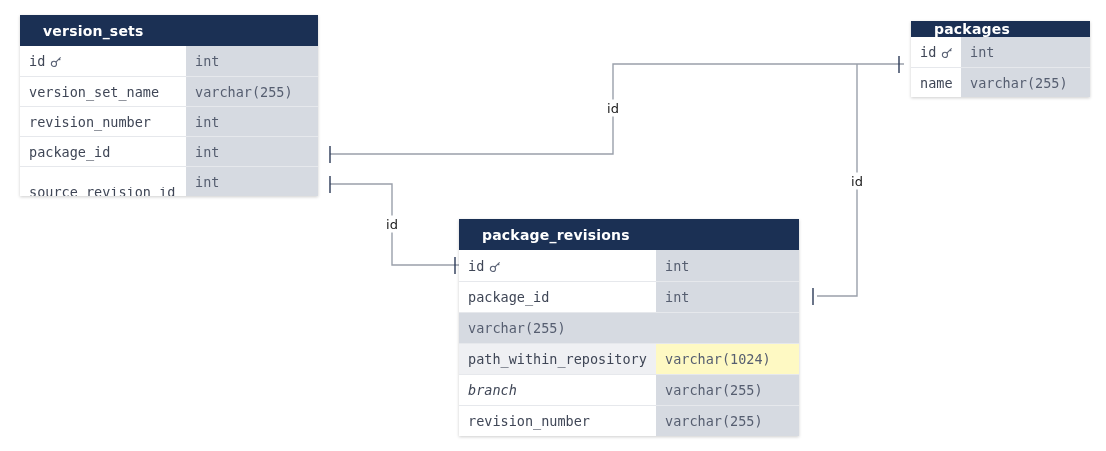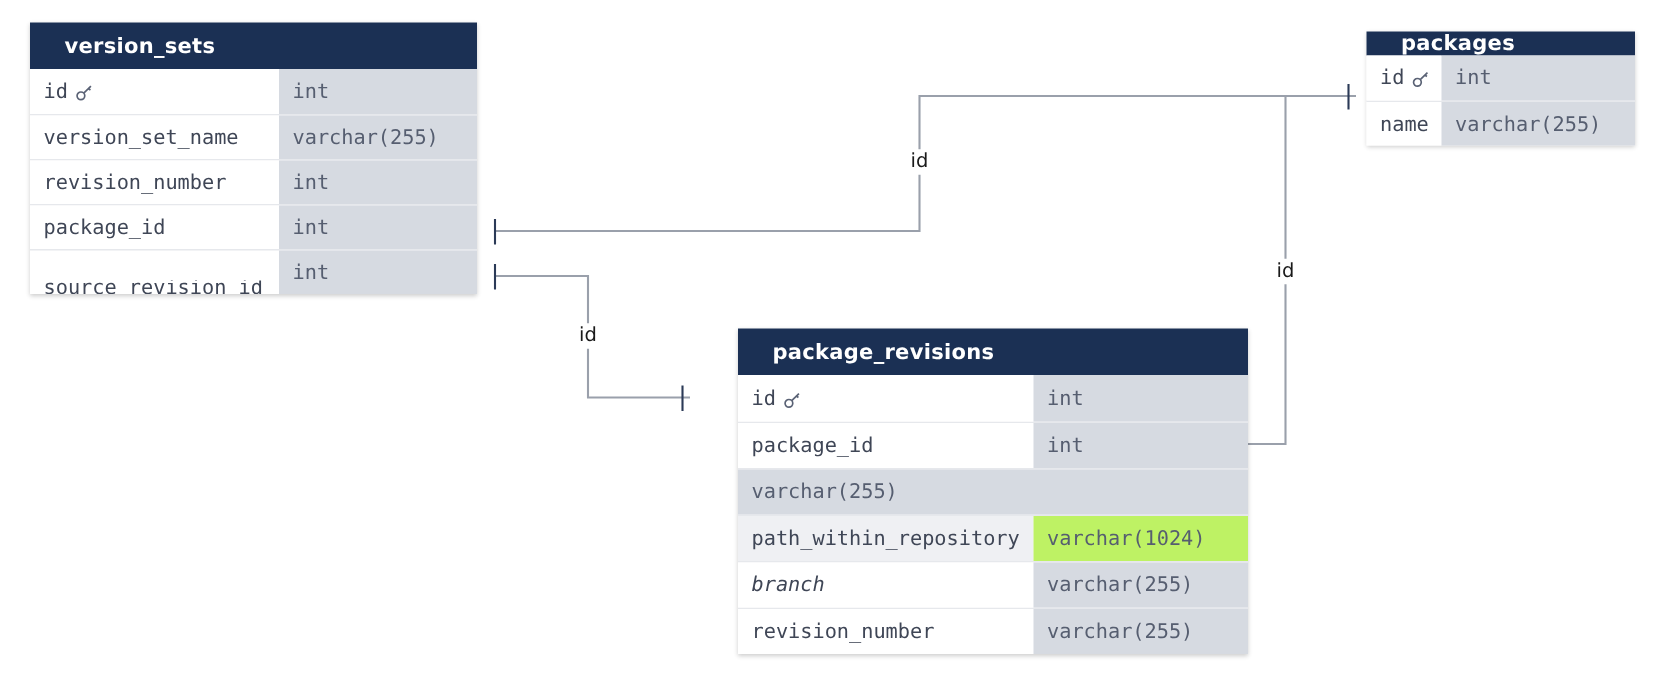--- a/index.html
+++ b/index.html
@@ -181,21 +181,21 @@
             <div class="cell-type" style="background: rgb(214, 218, 225);">int</div>
           </div>
           <div class="row" style="height: 30px;">
             <div class="cell-name" style="width: 50px; flex: 0 0 50px;">
               <span>name</span>
             </div>
             <div class="cell-type" style="background: rgb(214, 218, 225);">varchar(255)</div>
           </div>
         </div>
       </div>
-      <div class="table" style="left: 492px; top: 219px; width: 340px;">
+      <div class="table" style="left: 459px; top: 219px; width: 340px;">
         <div class="table-header" style="height: 31px; background: rgb(27, 48, 84);">package_revisions</div>
         <div class="rows">
           <div class="row" style="height: 31px;">
             <div class="cell-name" style="width: 197px; flex: 0 0 197px;">
               <span>id</span>
               <span class="key-icon">
                 <svg viewBox="0 0 14 14" width="12" height="12" aria-hidden="true">
                   <circle cx="4.6" cy="9.2" r="3.0" fill="none" stroke="#5a6275" stroke-width="1.3"></circle>
                   <line x1="6.8" y1="7.1" x2="12.4" y2="1.6" stroke="#5a6275" stroke-width="1.3"></line>
                   <line x1="10.4" y1="3.5" x2="12.0" y2="4.7" stroke="#5a6275" stroke-width="1.3"></line>
@@ -210,21 +210,21 @@
             </div>
             <div class="cell-type" style="background: rgb(214, 218, 225);">int</div>
           </div>
           <div class="row" style="height: 31px;">
             <div class="cell-type" style="background: rgb(214, 218, 225);">varchar(255)</div>
           </div>
           <div class="row alt" style="height: 31px;">
             <div class="cell-name" style="width: 197px; flex: 0 0 197px;">
               <span>path_within_repository</span>
             </div>
-            <div class="cell-type" style="background: #bef264;">varchar(1024)</div>
+            <div class="cell-type" style="background: #fef9c3;">varchar(1024)</div>
           </div>
           <div class="row" style="height: 31px;">
             <div class="cell-name" style="width: 197px; flex: 0 0 197px; font-style: italic;">
               <span>branch</span>
             </div>
             <div class="cell-type" style="background: rgb(214, 218, 225);">varchar(255)</div>
           </div>
           <div class="row" style="height: 31px;">
             <div class="cell-name" style="width: 197px; flex: 0 0 197px;">
               <span>revision_number</span>

